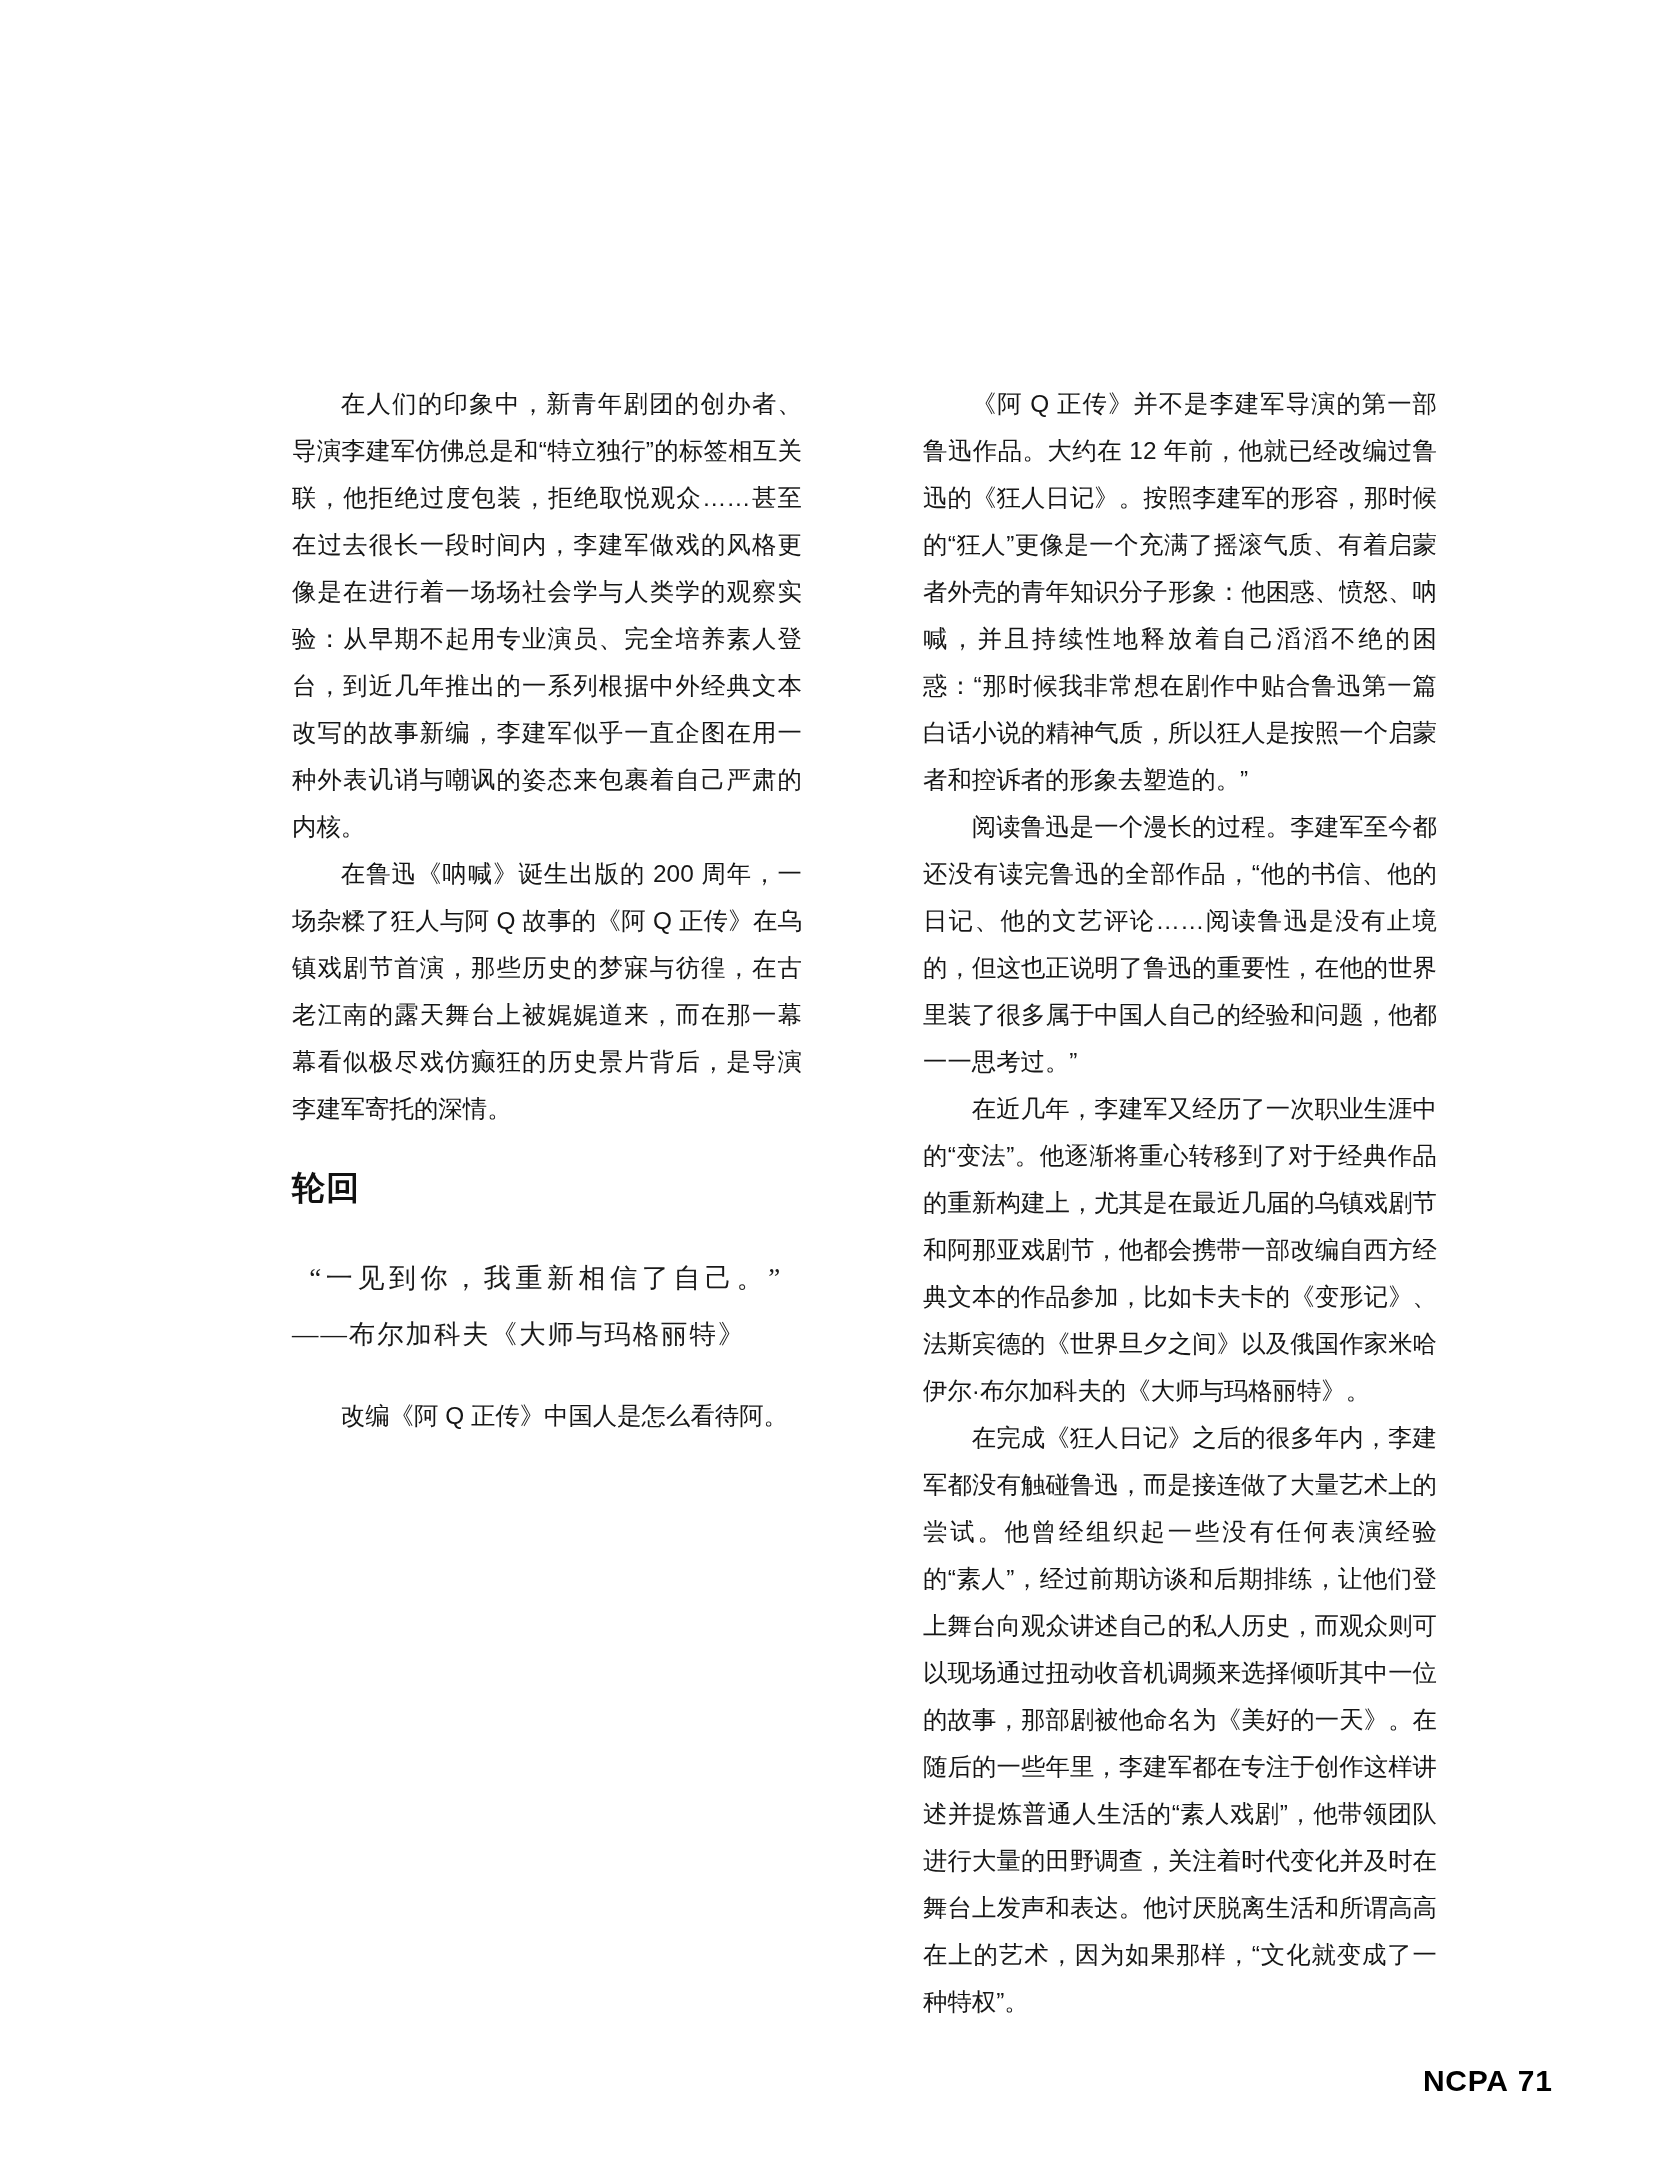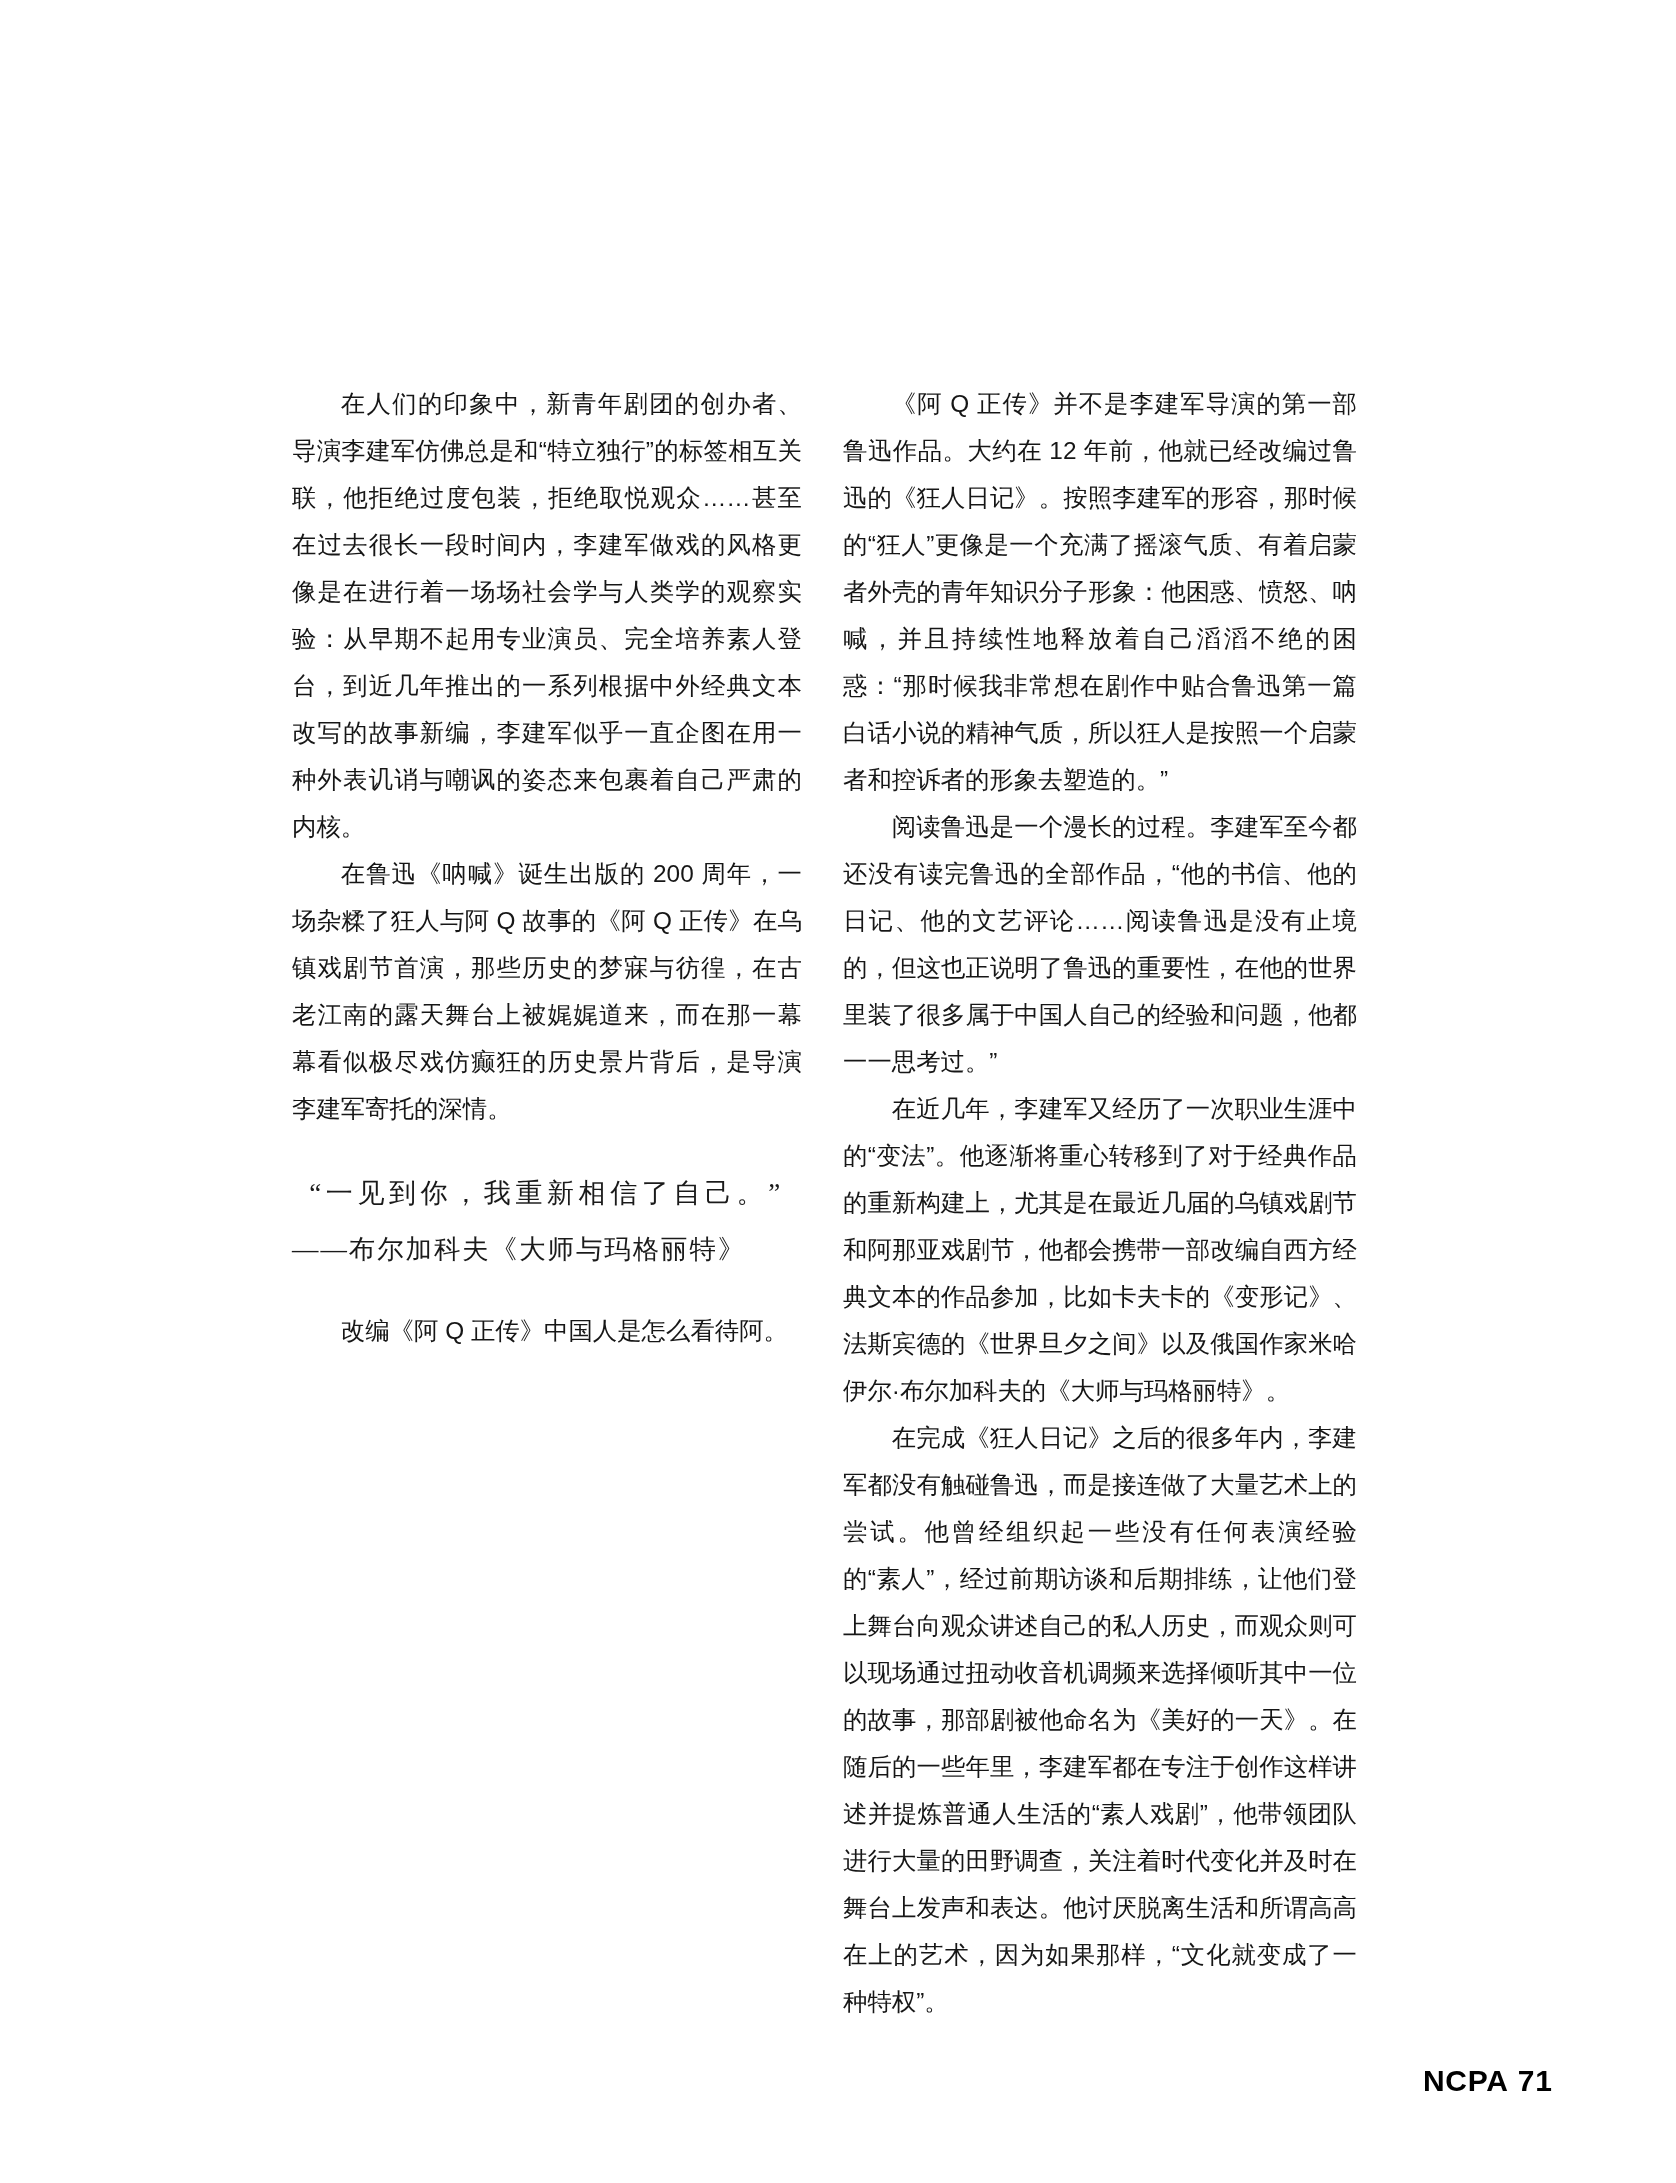--- a/index.html
+++ b/index.html
@@ -19,21 +19,21 @@
   }
   .column {
     position: absolute;
     top: 380px;
   }
   .column-left {
     left: 292px;
     width: 510px;
   }
   .column-right {
-    left: 843px;
+    left: 923px;
     width: 514px;
   }
   p.body-par {
     margin: 0;
     font-size: 24.4px;
     line-height: 47px;
     text-align: justify;
     letter-spacing: 0;
     color: #161616;
   }
@@ -86,20 +86,21 @@
 </style>
 </head>
 <body>
 
 <div class="page">
 
   <div class="column column-left">
     <p class="body-par indent">在人们的印象中，新青年剧团的创办者、导演李建军仿佛总是和“特立独行”的标签相互关联，他拒绝过度包装，拒绝取悦观众……甚至在过去很长一段时间内，李建军做戏的风格更像是在进行着一场场社会学与人类学的观察实验：从早期不起用专业演员、完全培养素人登台，到近几年推出的一系列根据中外经典文本改写的故事新编，李建军似乎一直企图在用一种外表讥诮与嘲讽的姿态来包裹着自己严肃的内核。</p>
     <p class="body-par indent">在鲁迅《呐喊》诞生出版的 200 周年，一场杂糅了狂人与阿 Q 故事的《阿 Q 正传》在乌镇戏剧节首演，那些历史的梦寐与彷徨，在古老江南的露天舞台上被娓娓道来，而在那一幕幕看似极尽戏仿癫狂的历史景片背后，是导演李建军寄托的深情。</p>
 
+    <h2 class="section-heading">轮回</h2>
 
     <p class="quote-text">“一见到你，我重新相信了自己。”</p>
     <p class="quote-attribution">——布尔加科夫《大师与玛格丽特》</p>
 
     <p class="body-par indent after-quote">改编《阿 Q 正传》中国人是怎么看待阿。</p>
   </div>
 
   <div class="column column-right">
     <p class="body-par indent">《阿 Q 正传》并不是李建军导演的第一部鲁迅作品。大约在 12 年前，他就已经改编过鲁迅的《狂人日记》。按照李建军的形容，那时候的“狂人”更像是一个充满了摇滚气质、有着启蒙者外壳的青年知识分子形象：他困惑、愤怒、呐喊，并且持续性地释放着自己滔滔不绝的困惑：“那时候我非常想在剧作中贴合鲁迅第一篇白话小说的精神气质，所以狂人是按照一个启蒙者和控诉者的形象去塑造的。”</p>
     <p class="body-par indent">阅读鲁迅是一个漫长的过程。李建军至今都还没有读完鲁迅的全部作品，“他的书信、他的日记、他的文艺评论……阅读鲁迅是没有止境的，但这也正说明了鲁迅的重要性，在他的世界里装了很多属于中国人自己的经验和问题，他都一一思考过。”</p>

